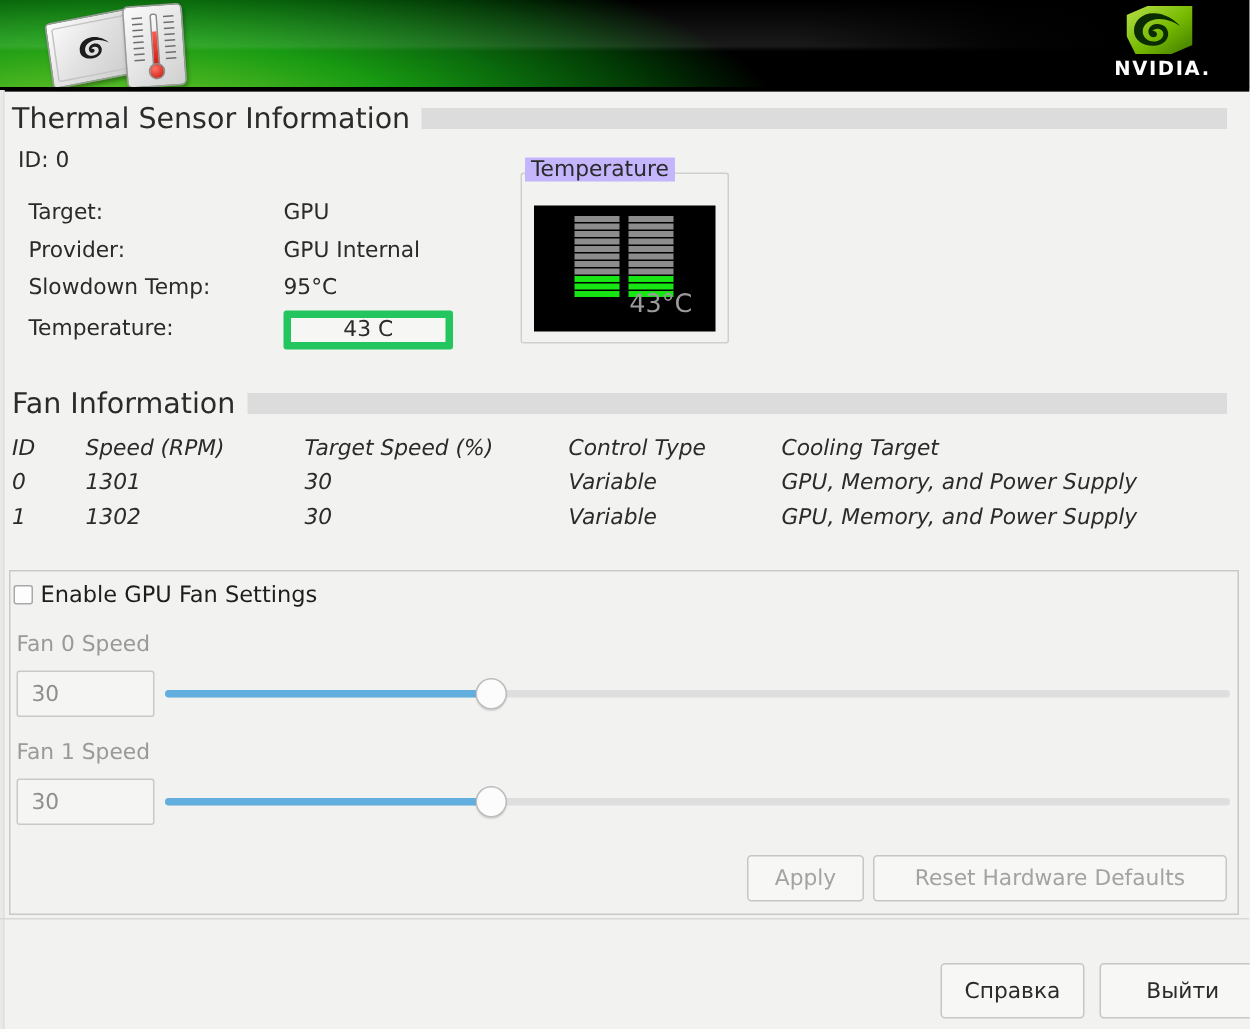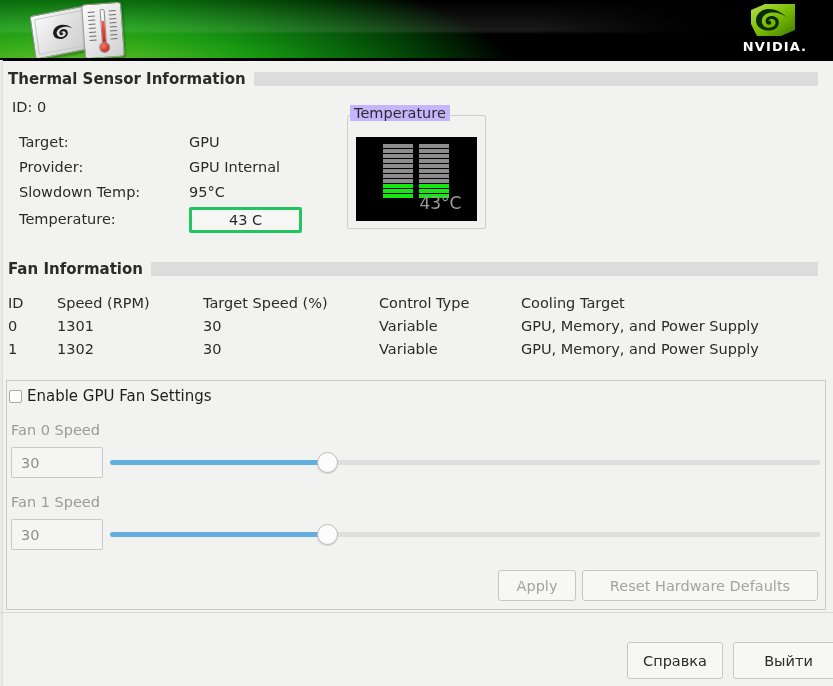--- a/index.html
+++ b/index.html
@@ -118,25 +118,24 @@
     font-family: "DejaVu Sans", "Liberation Sans", sans-serif;
   }
 
   
   .section-head {
     position: absolute;
     display: flex; align-items: center;
     height: 22px;
   }
   .section-head .title {
-    font-size: 15px;
+    font-size: 19px;
     color: #2b2b2b;
     white-space: nowrap;
     padding-right: 8px;
-    font-weight: bold;
   }
   .section-head .rule {
     height: 14px;
     background: #dcdcdc;
     flex: 1 1 auto;
   }
 
   
   .lbl {
     position: absolute;
@@ -148,21 +147,21 @@
     position: absolute;
     font-size: 14.5px;
     color: #2b2b2b;
     white-space: nowrap;
   }
   .temp-box {
     position: absolute;
     left: 189px; top: 207px;
     width: 113px; height: 26px;
     background: #f6f6f5;
-    border: 3px solid #22c55e;
+    border: 5px solid #22c55e;
     border-radius: 2px;
     display: flex; align-items: center; justify-content: center;
     font-size: 14.5px;
     color: #2b2b2b;
   }
 
   
   .gauge-group {
     position: absolute;
     left: 347px; top: 115px;
@@ -215,24 +214,24 @@
 
   
   .fantable {
     position: absolute;
     left: 8px; top: 291px;
     width: 818px;
   }
   .fanrow {
     display: flex;
     height: 23px;
-    align-items: center;
-    font-size: 14.5px;
-    color: #2b2b2b;
-    white-space: nowrap;
+    font-size: 14.5px;
+    color: #2b2b2b;
+    white-space: nowrap;
+    font-style: italic;
   }
   .fanrow.head { color: #2b2b2b; }
   .c-id     { width: 49px; }
   .c-speed  { width: 146px; }
   .c-target { width: 176px; }
   .c-ctrl   { width: 142px; }
   .c-cool   { flex: 1 1 auto; }
 
   
   .fanpanel {

